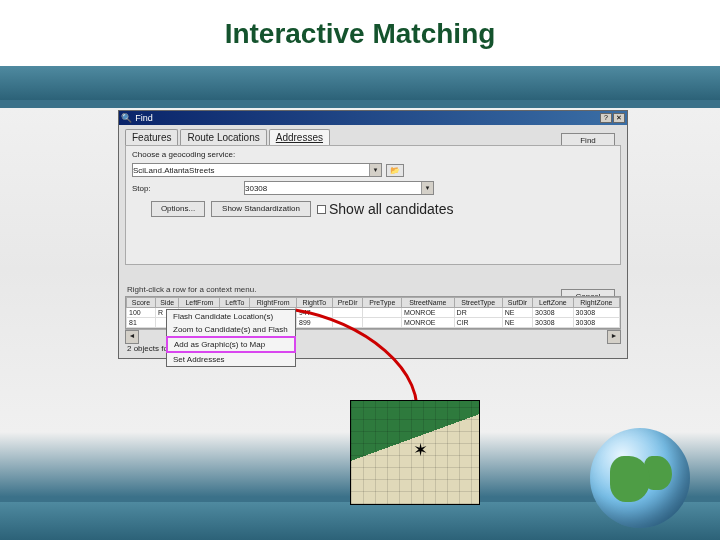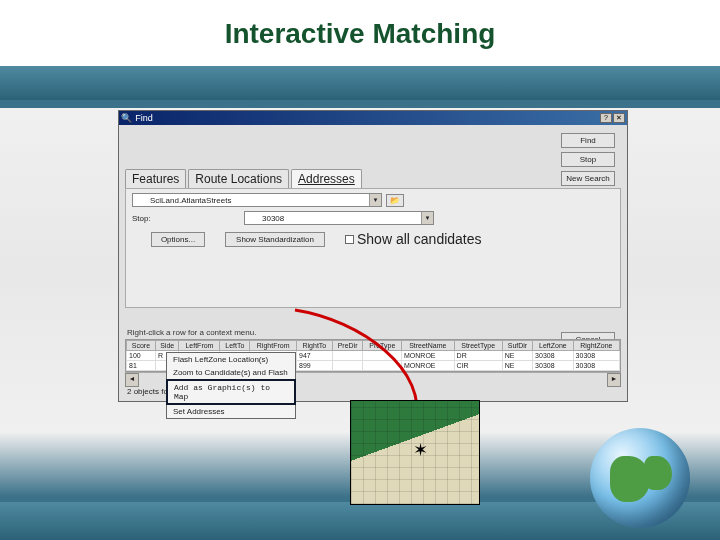--- a/index.html
+++ b/index.html
@@ -63,40 +63,39 @@
     padding: 4px 6px 0 6px;
     gap: 2px;
     position: relative;
   }
   .tab {
     padding: 2px 6px;
     background: #e6e6e6;
     border: 1px solid #999;
     border-bottom: none;
     border-radius: 2px 2px 0 0;
-    font-size: 12px;
-    margin-top: 40px;
+    font-size: 10px;
   }
   .tab.active { background: #f4f4f4; text-decoration: underline; }
   .panel {
     margin: 0 6px 6px 6px;
     background: #ececec;
     border: 1px solid #aaa;
     padding: 4px 6px;
     position: relative;
   }
   .row { display: flex; align-items: center; margin-bottom: 4px; gap: 4px; }
   .lbl { font-size: 8px; width: 108px; color: #222; }
   .combo {
     flex: 1;
     height: 14px;
     background: #fff;
     border: 1px solid #888;
     font-size: 8px;
-    padding: 1px 17px;
+    padding: 1px 0;
     display: flex; align-items: center;
     position: relative;
   }
   .combo .arrow {
     position: absolute; right: 0; top: 0; bottom: 0;
     width: 12px; background: #d4d0c8;
     border-left: 1px solid #999;
     display:flex;align-items:center;justify-content:center;
     font-size:7px;
   }
@@ -113,21 +112,21 @@
     top: 22px; right: 12px;
     display: flex; flex-direction: column; gap: 4px;
     align-items: center;
   }
   .globe-small {
     width: 22px; height: 22px;
     border-radius: 50%;
     background: radial-gradient(circle at 35% 30%, #cfe9f7 0%, #5aa6d8 55%, #1d4d70 100%);
     margin-top: 8px;
   }
-  .opt-row { display: flex; align-items: center; gap: 20px; margin-top: 6px; padding-left: 19px; }
+  .opt-row { display: flex; gap: 6px; margin-top: 6px; padding-left: 19px; }
   .hint { font-size: 8px; color: #333; margin: 20px 8px 2px 8px; }
   .grid {
     margin: 0 6px;
     border: 1px solid #999;
     background: #fff;
     font-size: 7px;
     position: relative;
   }
   .grid table { border-collapse: collapse; width: 100%; }
   .grid th {
@@ -147,23 +146,22 @@
     position: absolute;
     top: 12px; left: 40px;
     width: 130px;
     background: #f4f4f4;
     border: 1px solid #666;
     font-size: 8px;
     z-index: 5;
   }
   .context-menu .mi { padding: 2px 6px; }
   .context-menu .mi.highlight {
-    border: 2px solid #0f172a;
+    border: 2px solid #d946ef;
     margin: 0 -1px;
-    font-family: Liberation Mono, monospace;
   }
   .scroll-h {
     height: 12px; background: #e0e0e0;
     border-top: 1px solid #aaa;
     margin: 0 6px;
     position: relative;
   }
   .scroll-h::before, .scroll-h::after {
     content:"◄"; position:absolute; left:0; top:0;
     width:12px;height:12px;background:#d4d0c8;border:1px solid #888;
@@ -229,20 +227,23 @@
   </div>
 
   <div class="right-btns">
     <div class="btn">Find</div>
     <div class="btn">Stop</div>
     <div class="btn">New Search</div>
     <div class="globe-small"></div>
   </div>
 
   <div class="panel" style="min-height:120px;padding-right:80px">
+    <div class="row">
+      <div class="lbl">Choose a geocoding service:</div>
+    </div>
     <div class="row">
       <div class="combo" style="max-width:250px">
         <span>SciLand.AtlantaStreets</span>
         <span class="arrow">▾</span>
       </div>
       <div class="btn" style="min-width:16px;padding:1px 3px">📂</div>
     </div>
     <div class="row">
       <div class="lbl">Stop:</div>
       <div class="combo" style="max-width:190px">
@@ -313,21 +314,21 @@
           <td>MONROE</td>
           <td>CIR</td>
           <td>NE</td>
           <td>30308</td>
           <td>30308</td>
         </tr>
       </tbody>
     </table>
 
     <div class="context-menu">
-      <div class="mi">Flash LeftZone Location(s)</div>
+      <div class="mi">Flash Candidate Location(s)</div>
       <div class="mi">Zoom to Candidate(s) and Flash</div>
       <div class="mi highlight">Add as Graphic(s) to Map</div>
       <div class="mi">Set Addresses</div>
     </div>
   </div>
   <div class="scroll-h"></div>
 
   <div class="status-row">
     <span>2 objects found</span>
   </div>

